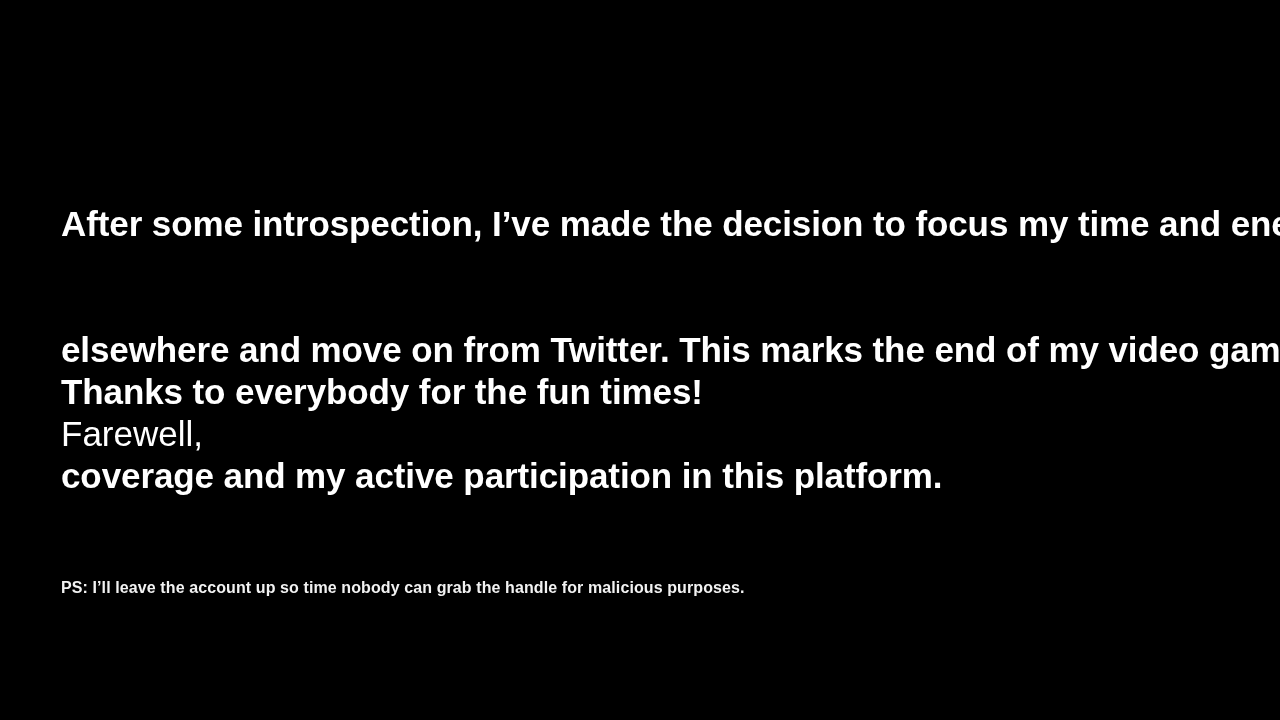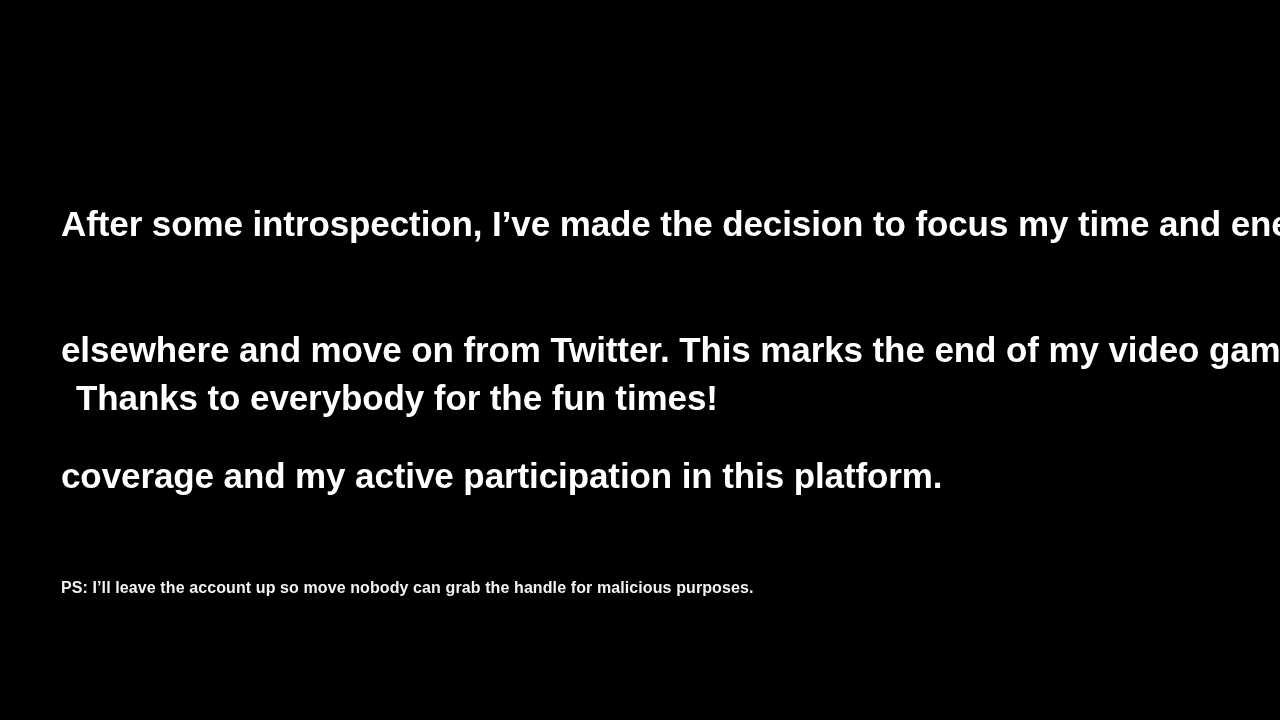--- a/index.html
+++ b/index.html
@@ -46,23 +46,22 @@
   }
 
   #para-intro {
     position: absolute;
     top: 119px;
     left: 0;
   }
 
   #para-thanks {
     position: absolute;
-    top: 293px;
+    top: 287px;
     left: 0;
-    margin-left: 15px;
   }
 
   
   .sign {
     position: absolute;
     top: 413px;
     left: 0;
     font-size: 35px;
     font-weight: normal;
     line-height: 42px;
@@ -101,19 +100,20 @@
       <span class="para-line">After some introspection, I’ve made the decision to focus my time and energy</span>
       <span class="para-line">elsewhere and move on from Twitter. This marks the end of my video games</span>
       <span class="para-line">coverage and my active participation in this platform.</span>
     </p>
 
     <p class="para" id="para-thanks">
       <span class="para-line">Thanks to everybody for the fun times!</span>
     </p>
 
     <p class="sign">
+      <span class="sign-line">Farewell,</span>
     </p>
 
-    <p id="postscript">PS: I’ll leave the account up so move nobody can grab the handle for malicious purposes.</p>
+    <p id="postscript">PS: I’ll leave the account up so time nobody can grab the handle for malicious purposes.</p>
 
   </div>
 
 </div>
 
 </body></html>

